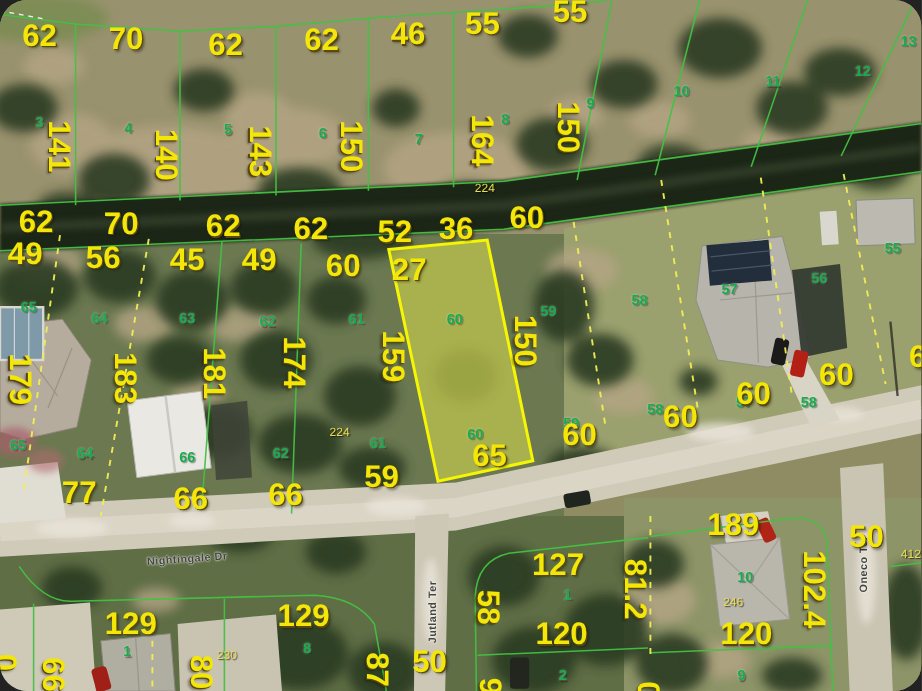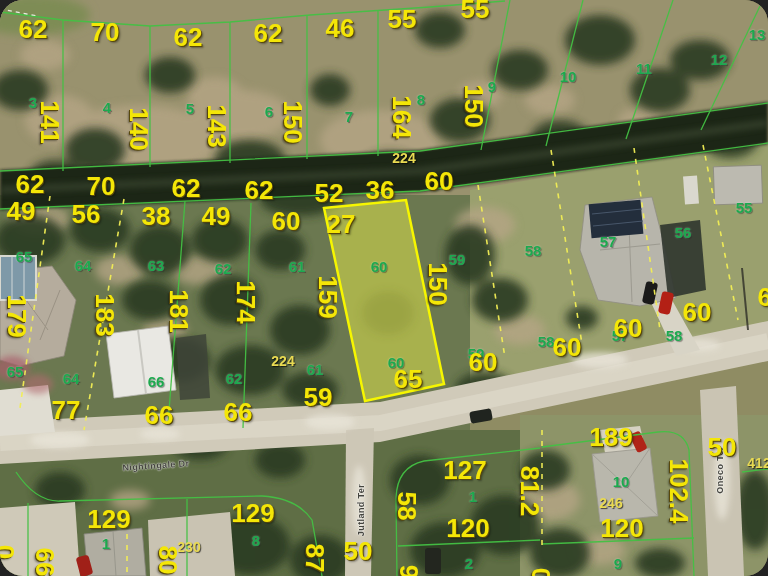--- a/index.html
+++ b/index.html
@@ -3,23 +3,23 @@
 <meta charset="utf-8">
 <style>
   html,body{margin:0;padding:0;background:#222;}
   #map{position:relative;width:768px;height:576px;overflow:hidden;background:#8f8c63;
        font-family:"Liberation Sans",sans-serif;border-radius:23px;}
   #map svg{position:absolute;left:0;top:0;}
   #labels{position:absolute;left:0;top:0;width:768px;height:576px;}
   .lbl{position:absolute;white-space:nowrap;line-height:1;}
   .lbl-dim{font-size:26px;font-weight:bold;color:#f4e607;
      text-shadow:1px 1px 0 #58480a, 2px 2px 2px rgba(0,0,0,.35);}
-  .lbl-lot{font-size:15px;font-weight:bold;color:#1ca94e;
+  .lbl-lot{font-size:12px;font-weight:bold;color:#1ca94e;
      text-shadow:0 0 2px rgba(235,255,235,.55), 1px 1px 1px rgba(0,0,0,.45);}
-  .lbl-pid{font-size:14px;font-weight:bold;color:#e9da52;
+  .lbl-pid{font-size:10px;font-weight:normal;color:#e9da52;
      text-shadow:1px 1px 1px rgba(0,0,0,.65);}
   .lbl-street{font-size:9px;font-weight:bold;color:#45453f;letter-spacing:.4px;
      text-shadow:0 0 2px rgba(255,255,255,.9),0 0 1px rgba(255,255,255,.9);}
   .wm{position:absolute;left:645px;top:277px;font-size:23px;font-weight:normal;
      color:rgba(255,255,255,.62);letter-spacing:.5px;}
 </style>
 </head>
 <body>
 
 <div id="map">
@@ -251,21 +251,21 @@
       <div class="lbl lbl-pid" style="left: 404px; top: 158px; transform: translate(-50%, -50%);">224</div>
       <div class="lbl lbl-dim" style="left: 30px; top: 184px; transform: translate(-50%, -50%);">62</div>
       <div class="lbl lbl-dim" style="left: 101px; top: 186px; transform: translate(-50%, -50%);">70</div>
       <div class="lbl lbl-dim" style="left: 186px; top: 188px; transform: translate(-50%, -50%);">62</div>
       <div class="lbl lbl-dim" style="left: 259px; top: 190px; transform: translate(-50%, -50%);">62</div>
       <div class="lbl lbl-dim" style="left: 329px; top: 193px; transform: translate(-50%, -50%);">52</div>
       <div class="lbl lbl-dim" style="left: 380px; top: 190px; transform: translate(-50%, -50%);">36</div>
       <div class="lbl lbl-dim" style="left: 439px; top: 181px; transform: translate(-50%, -50%);">60</div>
       <div class="lbl lbl-dim" style="left: 21px; top: 211px; transform: translate(-50%, -50%);">49</div>
       <div class="lbl lbl-dim" style="left: 86px; top: 214px; transform: translate(-50%, -50%);">56</div>
-      <div class="lbl lbl-dim" style="left: 156px; top: 216px; transform: translate(-50%, -50%);">38</div>
+      <div class="lbl lbl-dim" style="left: 156px; top: 216px; transform: translate(-50%, -50%);">45</div>
       <div class="lbl lbl-dim" style="left: 216px; top: 216px; transform: translate(-50%, -50%);">49</div>
       <div class="lbl lbl-dim" style="left: 286px; top: 221px; transform: translate(-50%, -50%);">60</div>
       <div class="lbl lbl-dim" style="left: 341px; top: 224px; transform: translate(-50%, -50%);">27</div>
       <div class="lbl lbl-lot" style="left: 24px; top: 256px; transform: translate(-50%, -50%);">65</div>
       <div class="lbl lbl-lot" style="left: 83px; top: 265px; transform: translate(-50%, -50%);">64</div>
       <div class="lbl lbl-lot" style="left: 156px; top: 265px; transform: translate(-50%, -50%);">63</div>
       <div class="lbl lbl-lot" style="left: 223px; top: 268px; transform: translate(-50%, -50%);">62</div>
       <div class="lbl lbl-lot" style="left: 297px; top: 266px; transform: translate(-50%, -50%);">61</div>
       <div class="lbl lbl-lot" style="left: 379px; top: 266px; transform: translate(-50%, -50%);">60</div>
       <div class="lbl lbl-lot" style="left: 457px; top: 259px; transform: translate(-50%, -50%);">59</div>

